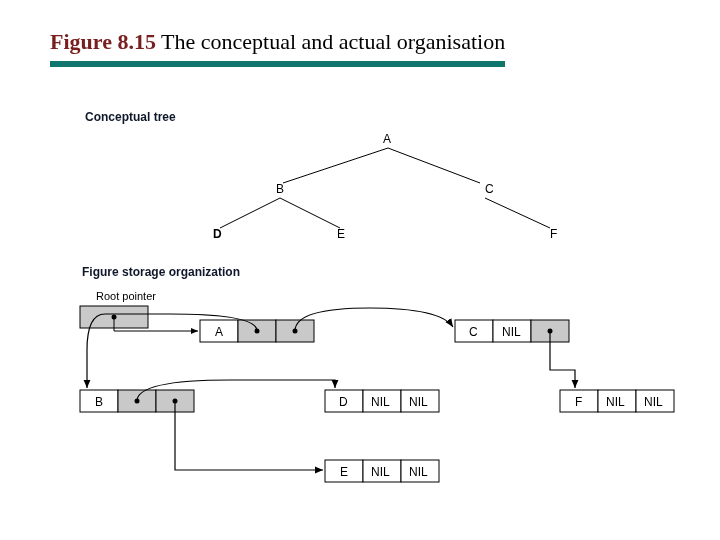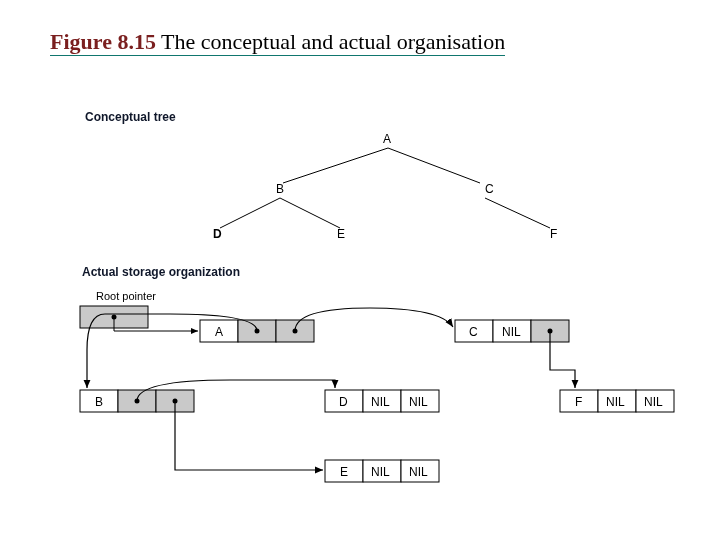--- a/index.html
+++ b/index.html
@@ -18,22 +18,22 @@
     top: 28px;
     width: 580px;
     font-size: 22px;
     line-height: 1.3;
   }
   .fig-num {
     color: #7a1f1f;
     font-weight: bold;
   }
   .underline {
-    border-bottom: 1px solid #0f766e;
-    padding-bottom: 1px;
+    border-bottom: 6px solid #0f766e;
+    padding-bottom: 7px;
     display: inline;
   }
   .section-label {
     position: absolute;
     font-family: Arial, sans-serif;
     font-weight: bold;
     font-size: 12px;
     color: #0f172a;
   }
   .small-label {
@@ -77,21 +77,21 @@
   <line x1="405" y1="70" x2="470" y2="100" stroke="#000" stroke-width="1"></line>
 </svg>
 
 <div class="node-label" style="left:383px; top:132px; font-weight:normal;">A</div>
 <div class="node-label" style="left:276px; top:182px; font-weight:normal;">B</div>
 <div class="node-label" style="left:485px; top:182px; font-weight:normal;">C</div>
 <div class="node-label" style="left:213px; top:227px;">D</div>
 <div class="node-label" style="left:337px; top:227px; font-weight:normal;">E</div>
 <div class="node-label" style="left:550px; top:227px; font-weight:normal;">F</div>
 
-<div class="section-label" style="left:82px; top:265px;">Actual storage organization</div>
+<div class="section-label" style="left:82px; top:265px;">Figure storage organization</div>
 <div class="small-label" style="left:96px; top:290px;text-align:center;">Root pointer</div>
 
 <svg style="left:70px; top:300px;" width="630" height="220">
   <defs>
     <marker id="arrow" markerWidth="8" markerHeight="8" refX="7" refY="3" orient="auto">
       <path d="M0,0 L7,3 L0,6 Z" fill="#000"></path>
     </marker>
   </defs>
 
   <rect x="10" y="6" width="68" height="22" fill="#c9c9c9" stroke="#000"></rect>

